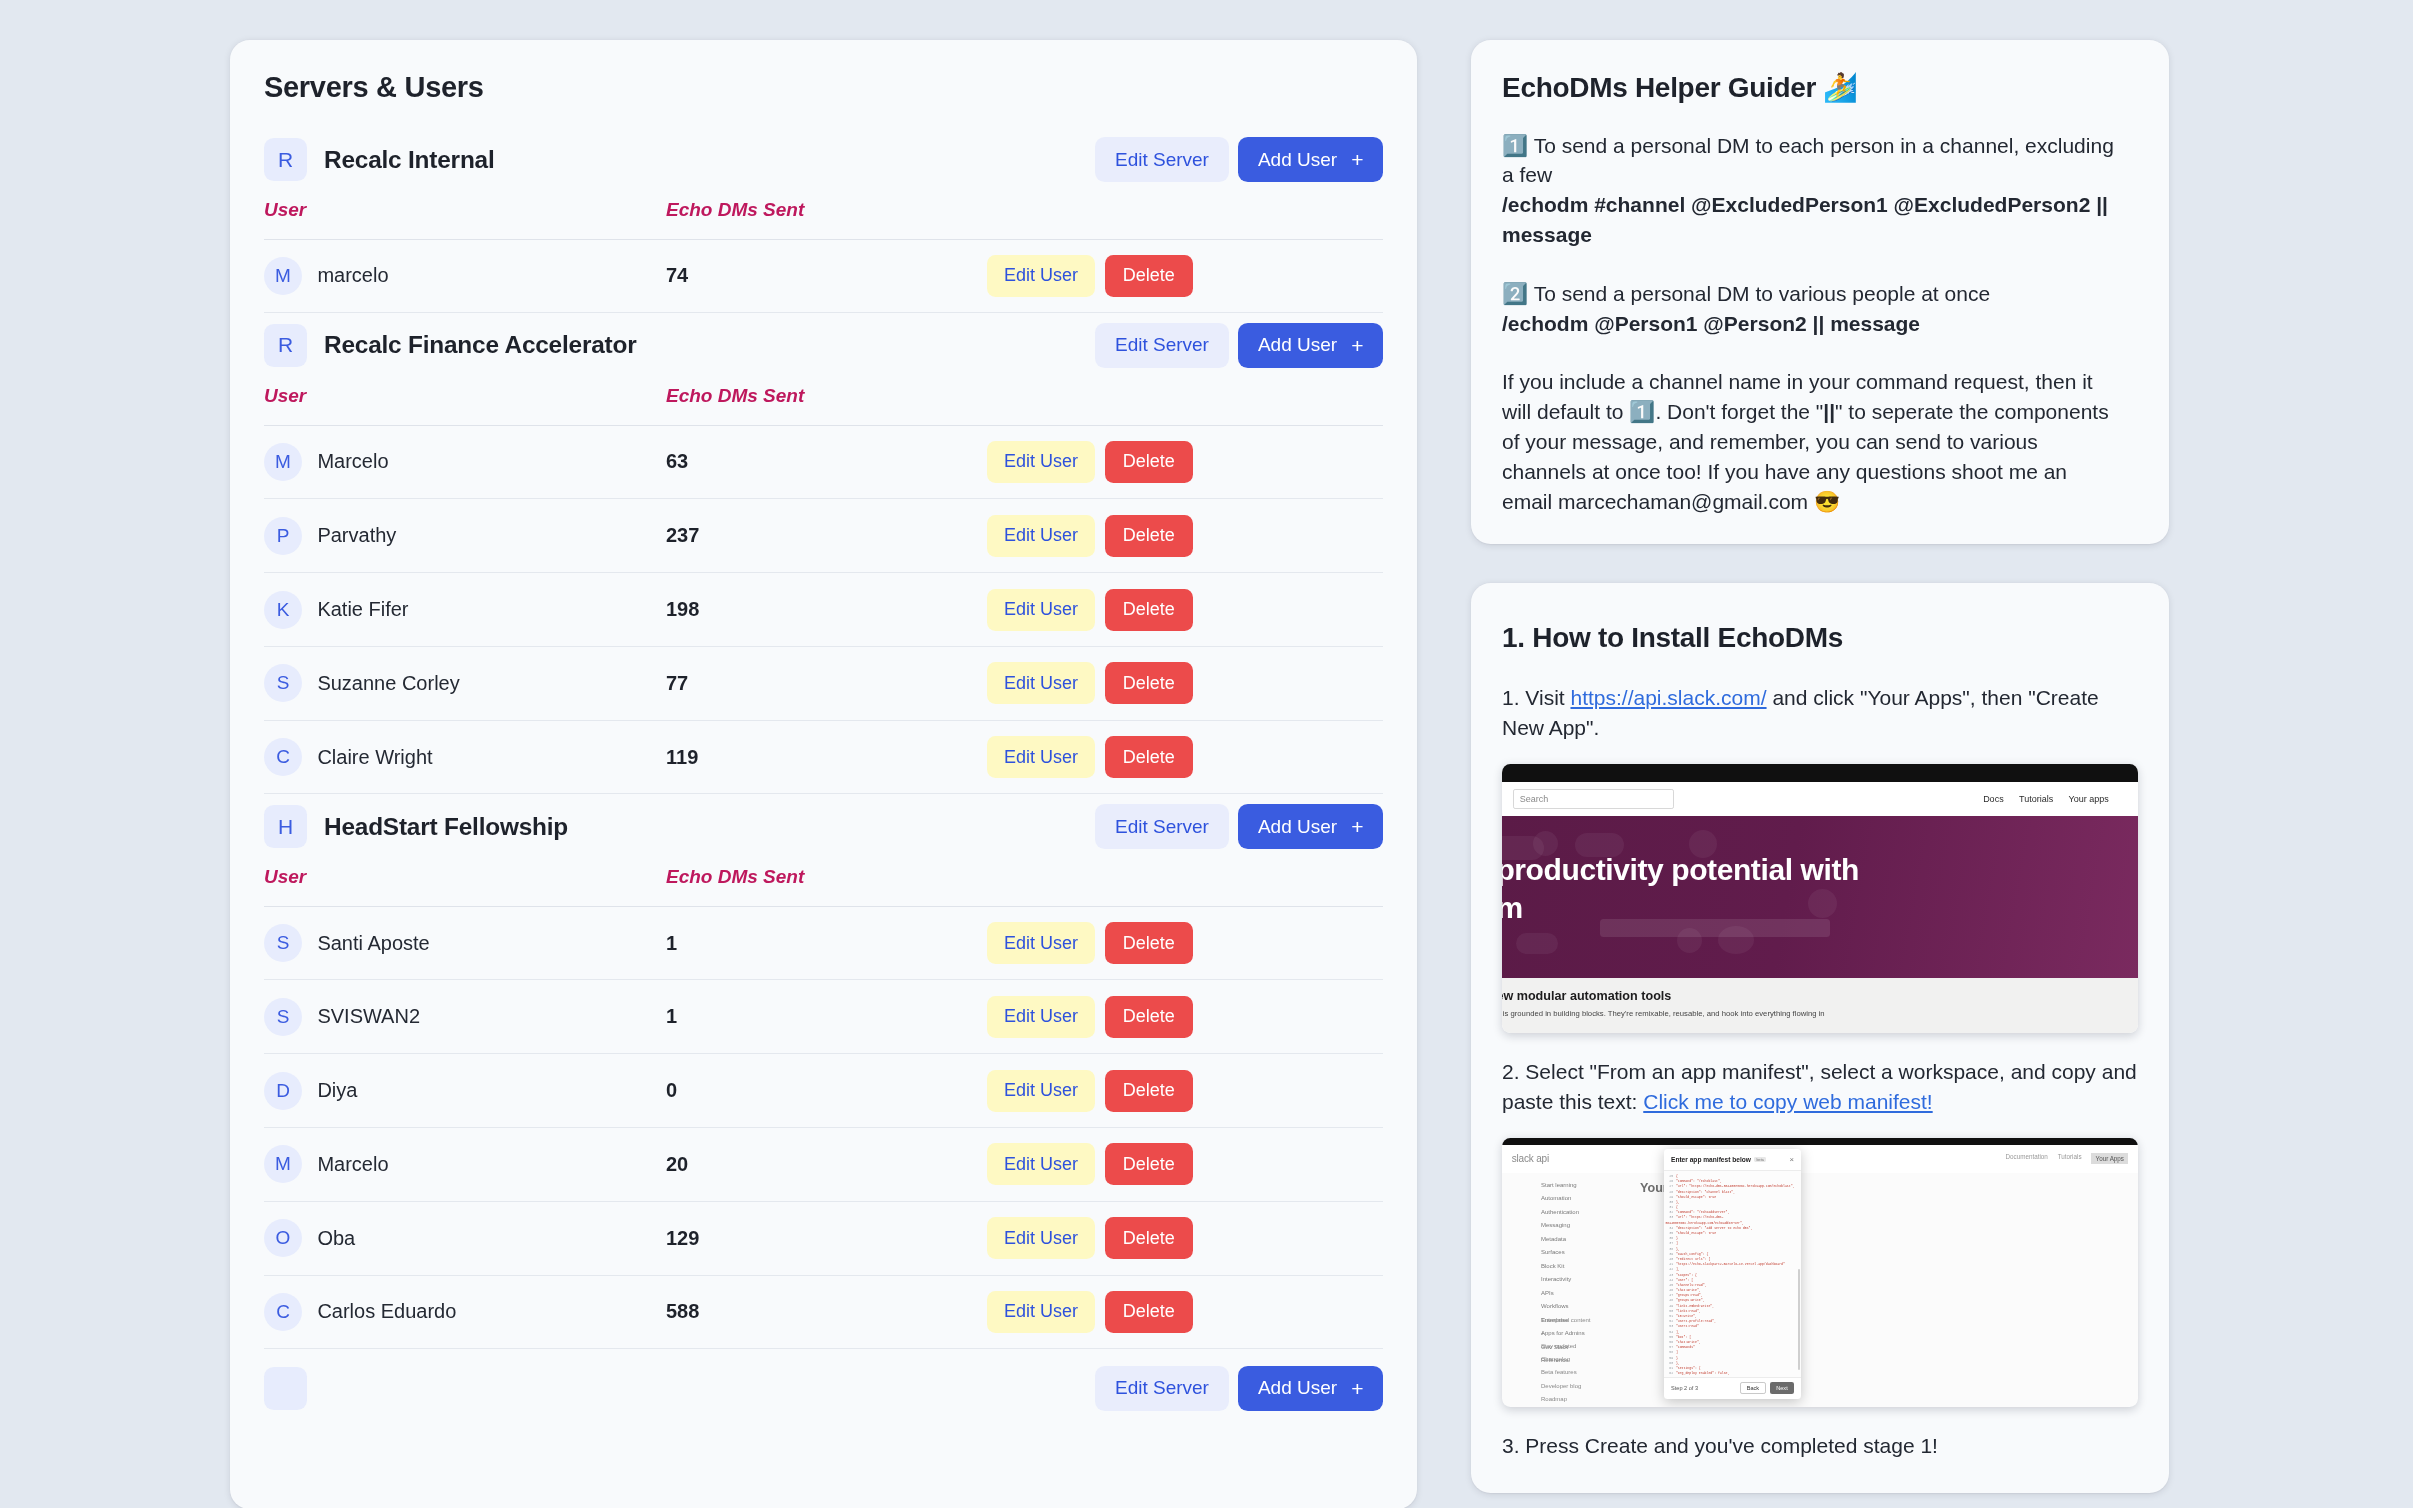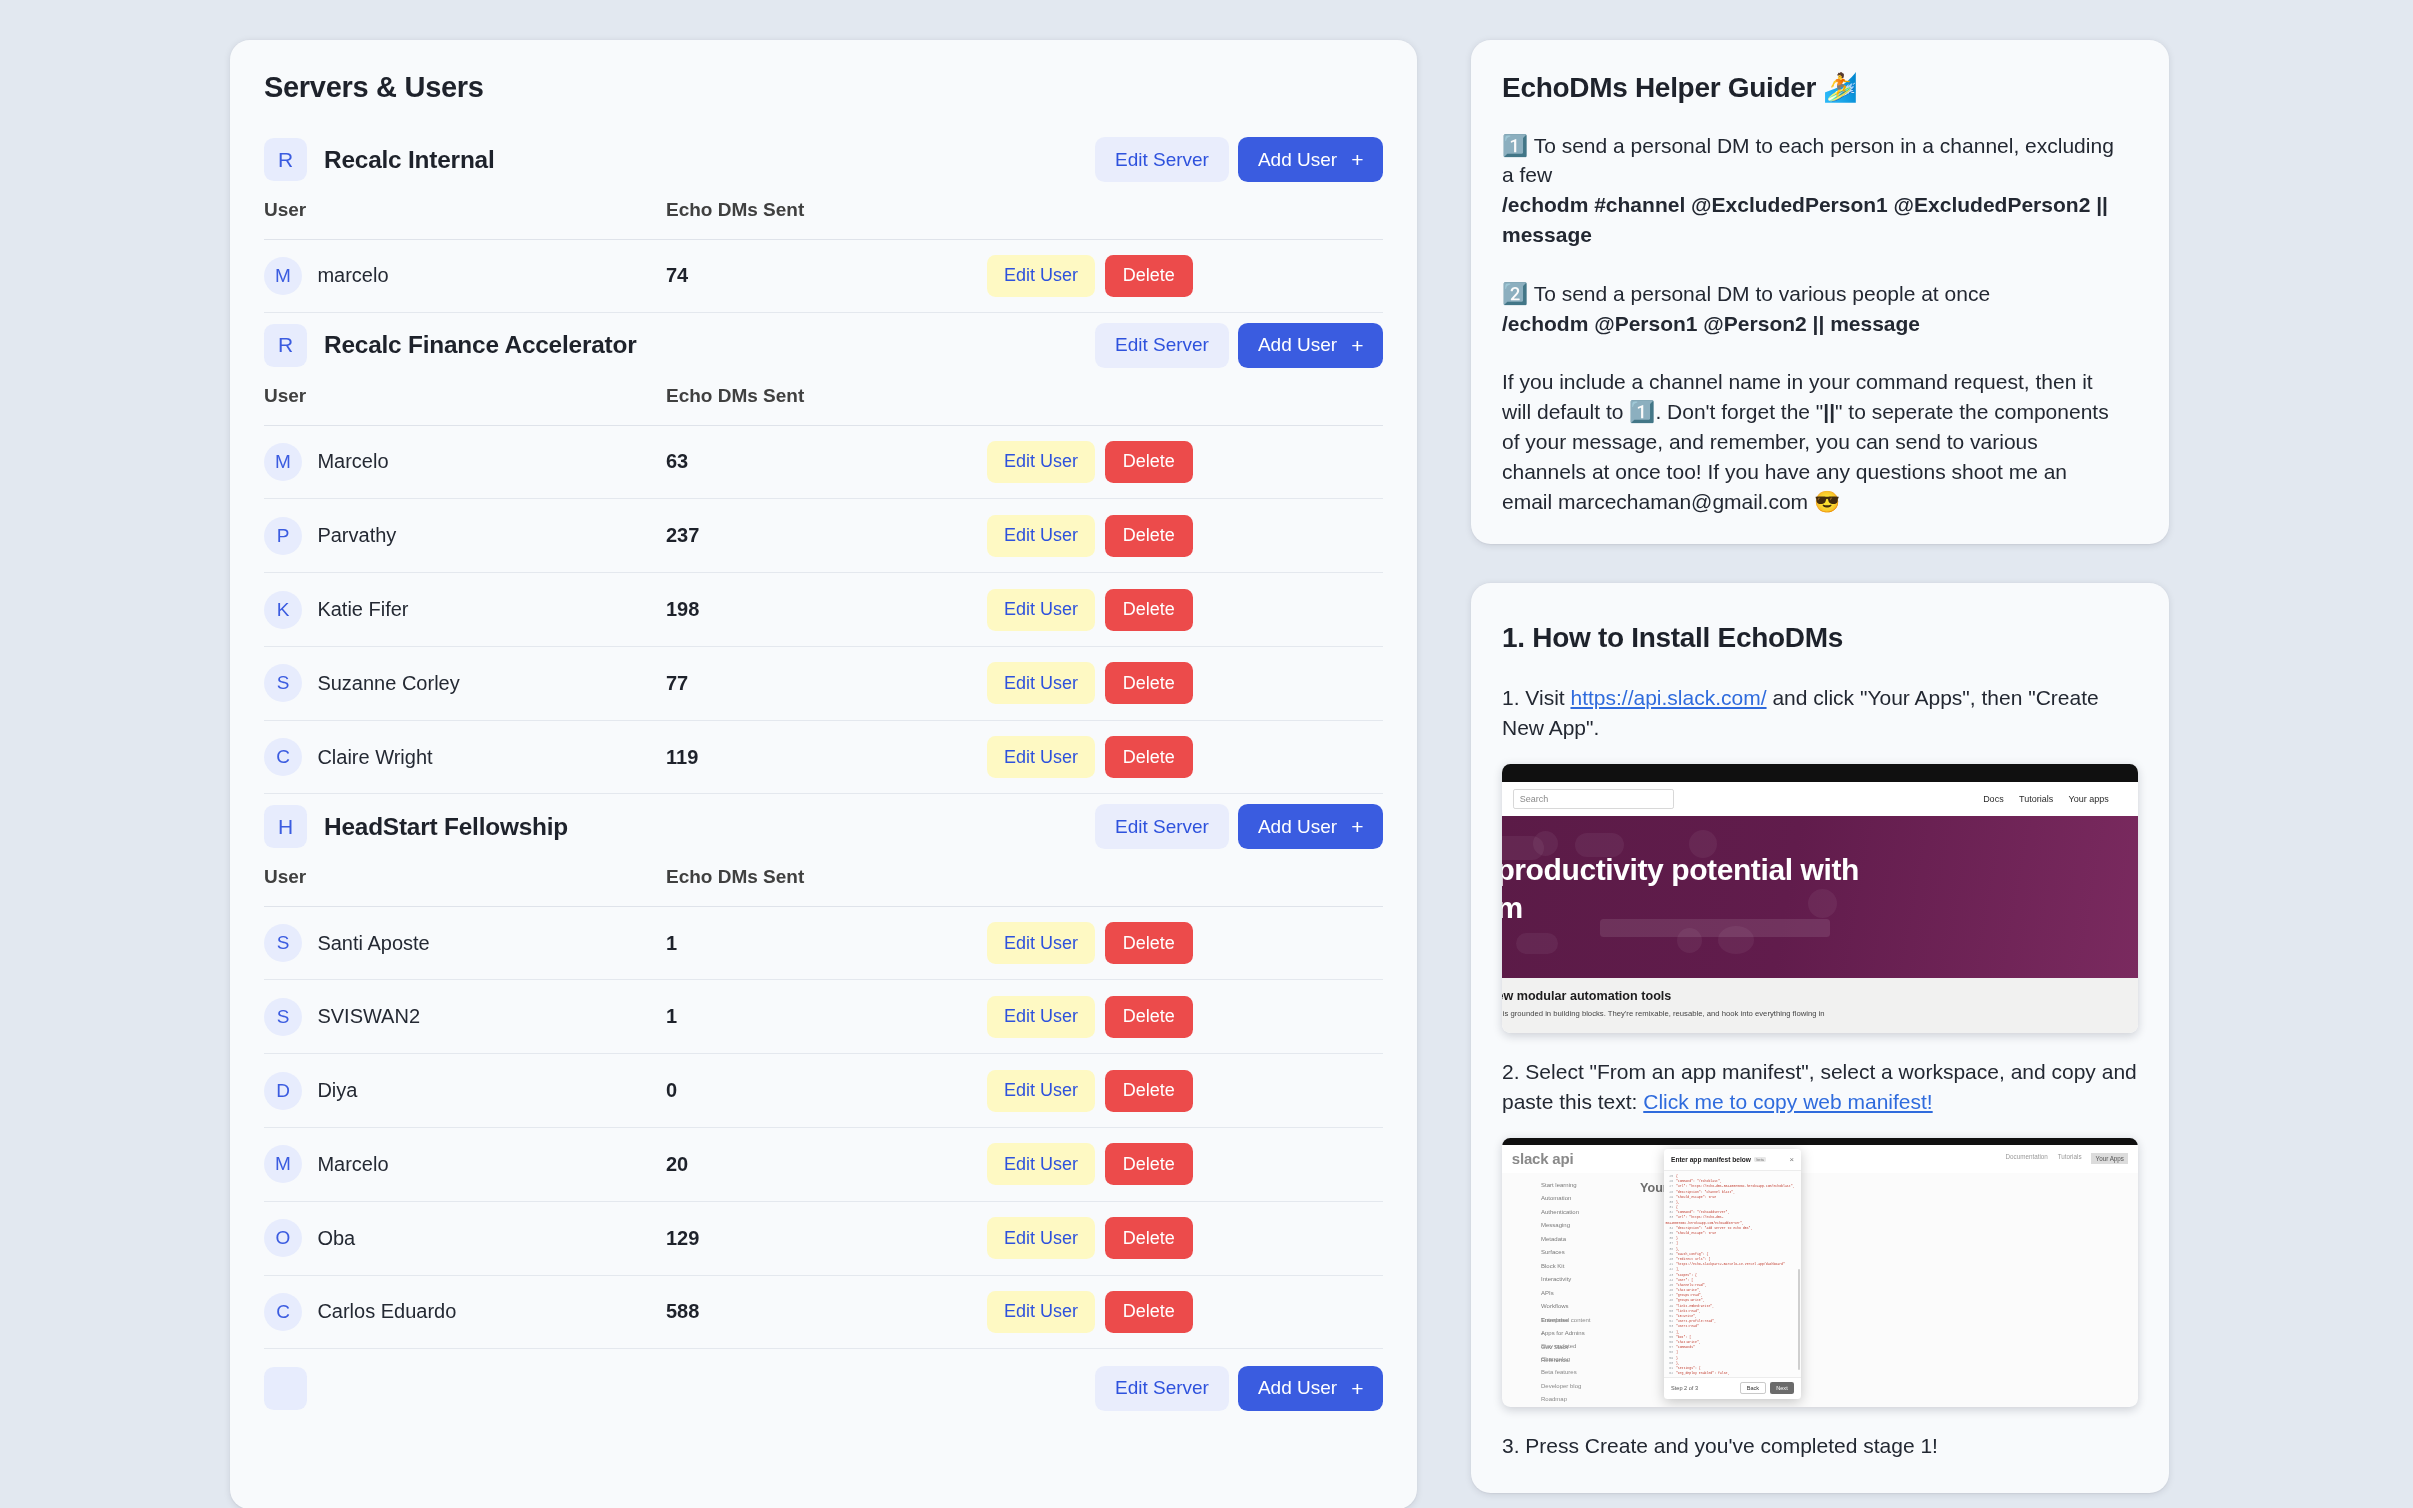--- a/index.html
+++ b/index.html
@@ -141,23 +141,24 @@
   table.user-table {
     width: 100%;
     border-collapse: collapse;
     table-layout: fixed;
   }
 
   table.user-table th {
     text-align: left;
     font-size: 19px;
     font-weight: bold;
-    color: #404040;
+    color: #be185d;
     padding: 12.6px 0 18px 0;
     border-bottom: 1.4px solid #dfe3ea;
+    font-style: italic;
   }
 
   table.user-table td {
     padding: 15.4px 0;
     border-bottom: 1.4px solid #e4e8ee;
     vertical-align: middle;
   }
 
   table.user-table tr:last-child td { border-bottom: 1.4px solid #e4e8ee; }
 
@@ -373,23 +374,23 @@
 
   .s2-header {
     height: 28px;
     display: flex;
     align-items: center;
     padding: 0 9.8px;
     background: #fff;
   }
 
   .s2-logo {
-    font-size: 15px;
+    font-size: 10px;
     color: #8a8a8a;
-    font-weight: bold;
+    font-weight: normal;
     letter-spacing: -0.2px;
   }
 
   .s2-hlinks {
     margin-left: auto;
     display: flex;
     gap: 9.8px;
     font-size: 6.3px;
     color: #9a9a9a;
   }

